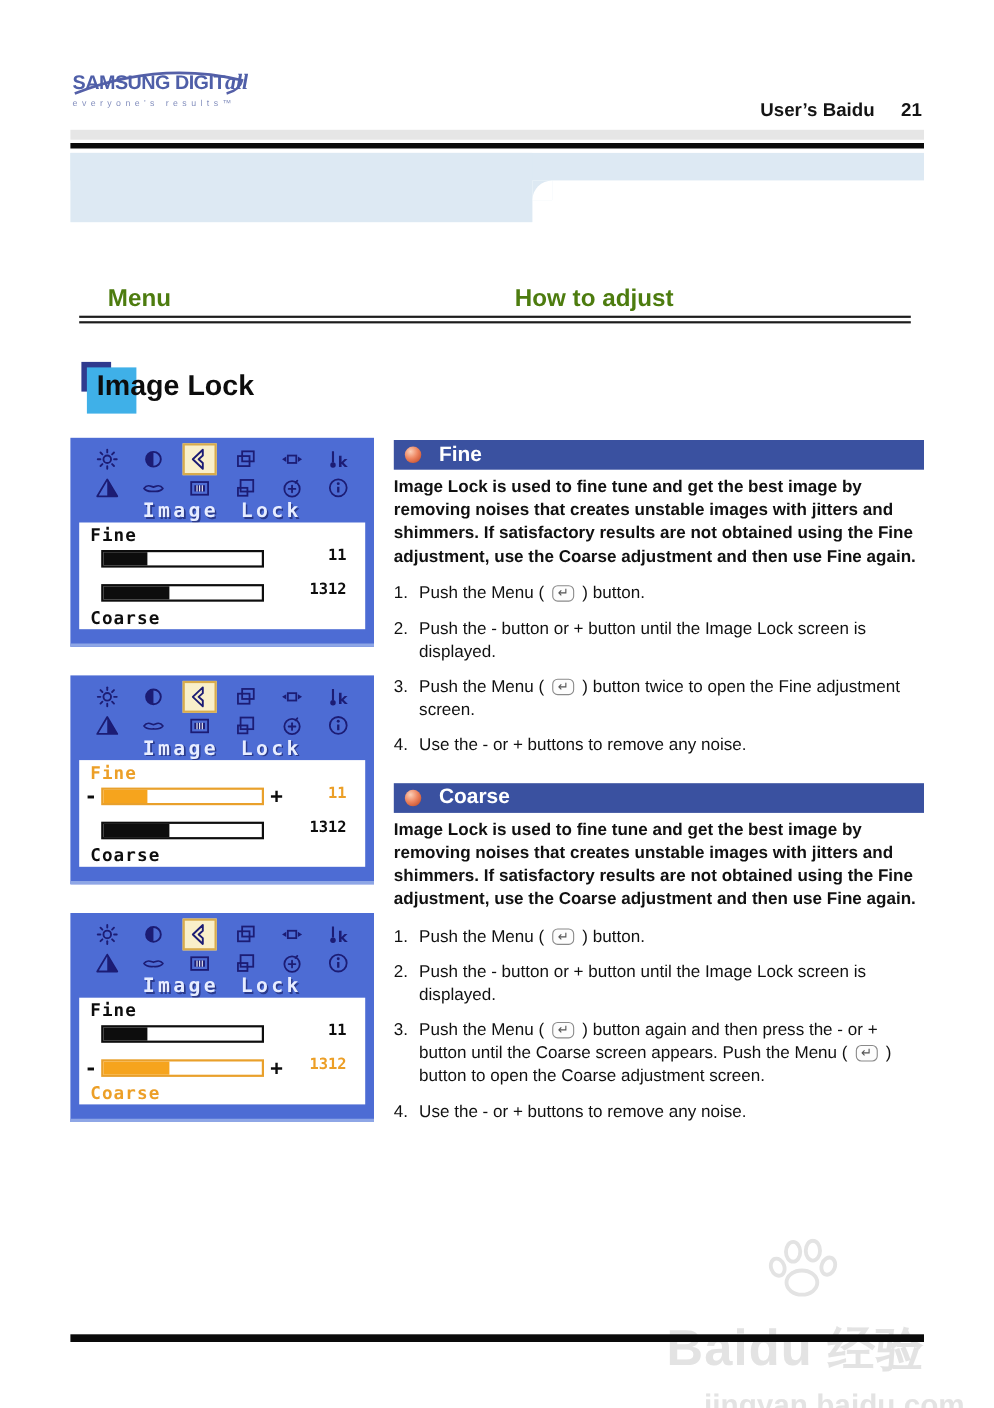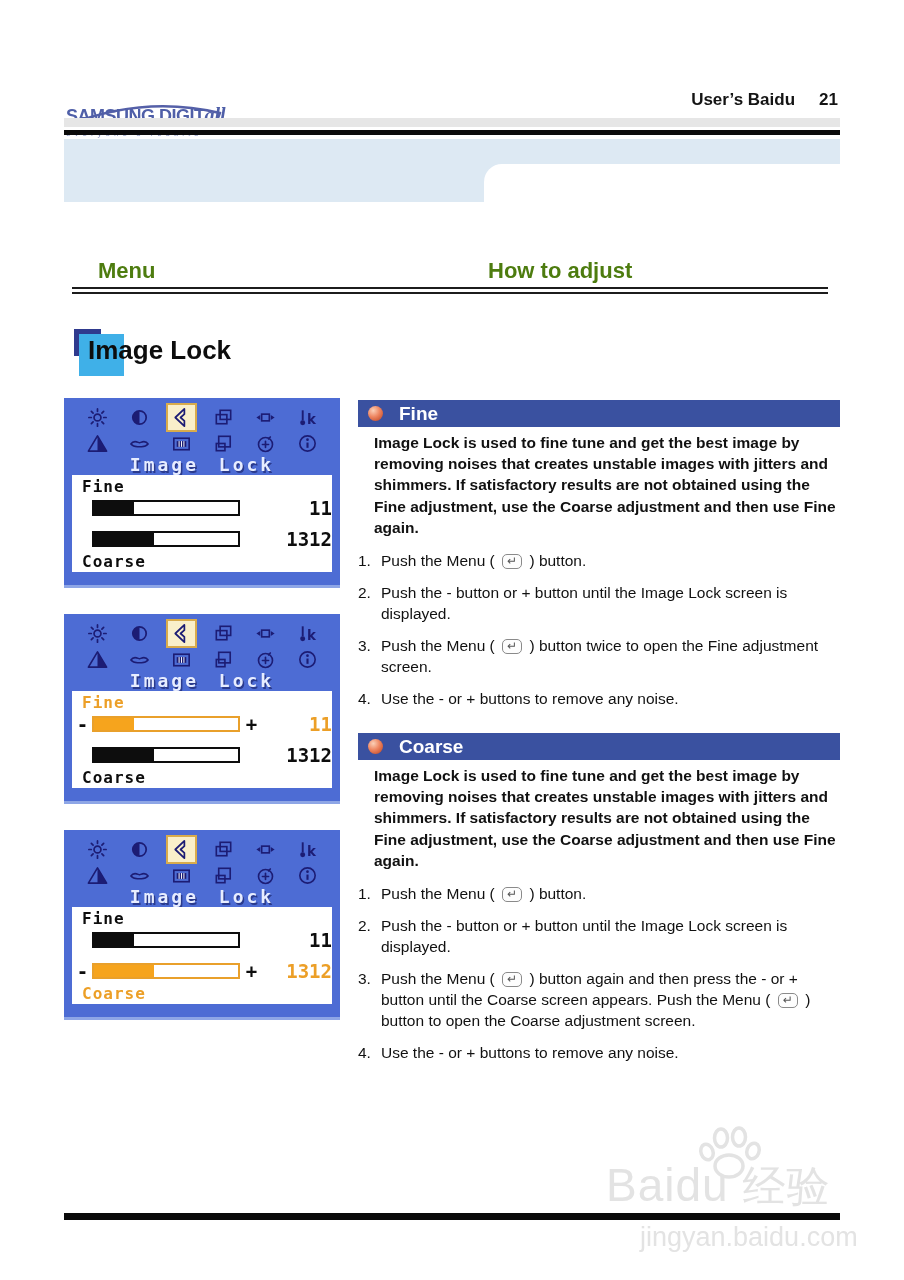--- a/index.html
+++ b/index.html
@@ -1,37 +1,37 @@
 <!DOCTYPE html>
 <html><head>
 <meta charset="utf-8">
 <style>
   html,body{margin:0;padding:0;background:#ffffff;}
   .page{position:relative;width:904px;height:1280px;background:#fff;overflow:hidden;
         font-family:"Liberation Sans",sans-serif;color:#111;}
 
   
-  .logo{position:absolute;left:66px;top:64px;width:190px;margin-top:40px;}
+  .logo{position:absolute;left:66px;top:64px;width:190px;}
   .logo-swoosh{position:absolute;left:-6px;top:-9px;width:168px;height:40px;pointer-events:none;}
   .logo-line1{position:relative;font-weight:bold;font-size:18px;color:#4f5fa8;letter-spacing:-0.5px;white-space:nowrap;}
   .logo-all{font-style:italic;font-family:"Liberation Serif",serif;font-size:20px;letter-spacing:0;}
   .logo-tag{font-size:8px;color:#8590be;letter-spacing:4px;margin-top:2px;white-space:nowrap;}
   .manual{position:absolute;top:90px;right:66px;display:flex;gap:24px;font-size:17px;font-weight:bold;color:#141414;}
 
   .bar-gray{position:absolute;left:64px;top:118px;width:776px;height:9px;background:#e6e6e6;}
   .bar-black{position:absolute;left:64px;top:130px;width:776px;height:5px;background:#0b0b0b;}
 
   .panel-band{position:absolute;left:64px;top:139px;width:776px;height:25px;background:#dde9f3;}
   .panel-left{position:absolute;left:64px;top:139px;width:420px;height:63px;background:#dde9f3;}
   .panel-corner{position:absolute;left:484px;top:164px;width:18px;height:18px;background:#dde9f3;}
   .panel-corner > div{width:100%;height:100%;background:#fff;border-top-left-radius:18px;}
   .page-title{position:absolute;left:86px;top:151px;font-size:27px;font-weight:bold;color:#0d0d0d;}
 
   .col-head{position:absolute;top:258px;font-size:22px;font-weight:bold;color:#4d7c0f;}
-  .col-menu{left:98px;} .col-how{left:488px;text-align:center;}
+  .col-menu{left:98px;} .col-how{left:468px;text-align:center;}
   .double-rule{position:absolute;left:72px;top:287px;width:756px;height:3px;
                border-top:2px solid #1c1c1c;border-bottom:2px solid #1c1c1c;}
 
   .hsq-navy{position:absolute;left:74px;top:329px;width:27px;height:27px;background:#2f3a8e;}
   .hsq-blue{position:absolute;left:79px;top:334px;width:45px;height:42px;background:#3fb0e8;}
   .menu-heading{position:absolute;left:88px;top:335px;font-size:26px;font-weight:bold;color:#0d0d0d;}
 
   
   .osd{position:absolute;left:64px;width:276px;height:190px;background:#4d6cd4;
        box-shadow:inset 0 -3px 0 #8ea6e6;}
@@ -52,42 +52,42 @@
   .row-fine{top:24px;} .row-coarse{top:55px;}
   .sign{width:13px;text-align:center;font-family:"DejaVu Sans Mono",monospace;font-weight:bold;
         font-size:19px;line-height:16px;color:#0d0d0d;visibility:hidden;}
   .sign-plus{margin-left:5px;}
   .bar{display:block;width:148px;height:16px;border:2px solid #0d0d0d;background:#fff;
        box-sizing:border-box;margin-left:3px;}
   .fill{display:block;height:100%;background:#0d0d0d;}
   .osd-row.hl .sign{visibility:visible;}
   .osd-row.hl .bar{border-color:#e9a02b;}
   .osd-row.hl .fill{background:#f6a41d;}
-  .osd-val{position:absolute;right:0;width:64px;text-align:right;
-           font-family:"DejaVu Sans Mono",monospace;font-weight:bold;font-size:19px;color:#0d0d0d;}
+  .osd-val{position:absolute;right:17px;width:64px;text-align:right;
+           font-family:"DejaVu Sans Mono",monospace;font-weight:bold;font-size:14px;color:#0d0d0d;}
   .val-fine{top:22px;} .val-coarse{top:53px;}
   .orange{color:#ec9f27 !important;}
 
   
   .rightcol{position:absolute;left:358px;top:400px;width:482px;}
   .sec-head{height:27px;background:#3a51a0;display:flex;align-items:center;padding-left:10px;gap:16px;}
   .sec-gap{margin-top:24px;}
   .ball{width:15px;height:15px;border-radius:50%;flex:0 0 15px;
         background:radial-gradient(circle at 35% 30%,#fbd0b8,#ee8560 45%,#c14a28 90%);}
   .sec-title{color:#ffffff;font-weight:bold;font-size:19px;}
-  .intro{font-weight:bold;font-size:15.5px;line-height:21.2px;color:#111;margin:5px 0 12px 16px;}
+  .intro{font-weight:bold;font-size:15.5px;line-height:21.2px;color:#111;margin:5px 0 12px 0;}
   .steps{list-style:none;margin:0;padding:0;}
   .steps li{position:relative;padding-left:23px;margin-bottom:11px;font-size:15.5px;line-height:21px;color:#111;}
   .stepnum{position:absolute;left:0;top:0;}
   .menu-btn{display:inline-block;border:1.6px solid #8a8a8a;border-radius:5px;padding:0 4px;
             margin:0 3px;font-size:12px;line-height:13px;color:#555;background:#fdfdfd;vertical-align:1px;}
 
   
   .bottom-bar{position:absolute;left:64px;top:1213px;width:776px;height:7px;background:#0a0a0a;z-index:3;}
-  .wm{position:absolute;color:#e3e3e3;font-weight:normal;z-index:1;white-space:nowrap;}
+  .wm{position:absolute;color:#e3e3e3;font-weight:bold;z-index:1;white-space:nowrap;margin-top:40px;}
   .wm-main{left:606px;top:1158px;font-size:46px;letter-spacing:1px;}
   .wm-cn{font-size:43px;}
   .wm-url{left:640px;top:1222px;font-size:27px;}
   .wm-paw{position:absolute;left:694px;top:1126px;width:70px;height:56px;z-index:1;}
 </style>
 </head>
 <body>
 
 <svg width="0" height="0" style="position:absolute" aria-hidden="true">
   <defs>

